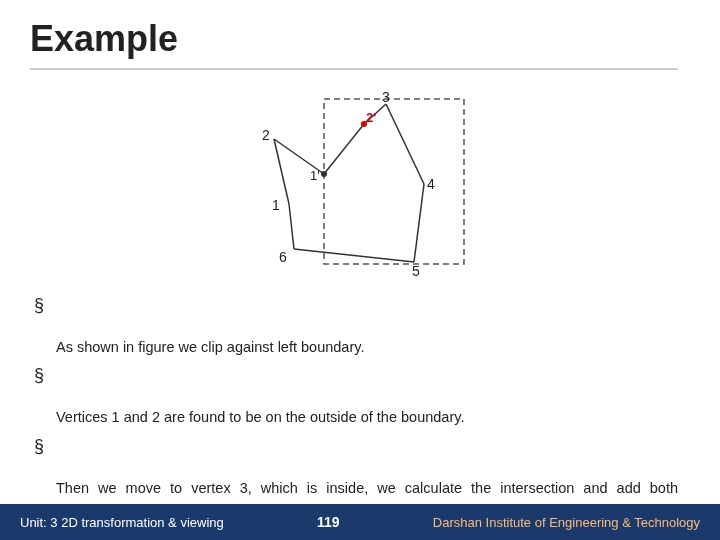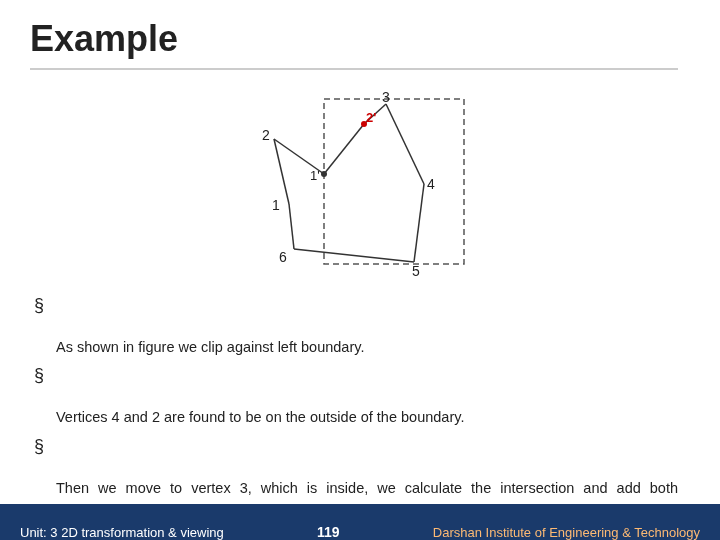--- a/index.html
+++ b/index.html
@@ -71,21 +71,21 @@
     }
 
     .footer {
       position: absolute;
       bottom: 0;
       left: 0;
       right: 0;
       height: 36px;
       background: #1a3a6b;
       display: flex;
-      align-items: flex-end;
+      align-items: center;
       justify-content: space-between;
       padding: 0 20px;
     }
 
     .footer-left {
       color: #fff;
       font-size: 13px;
     }
 
     .footer-center {
@@ -147,21 +147,21 @@
     </svg>
   </div>
 
   <div class="bullets">
     <div class="bullet-item">
       <span class="bullet-sym">§</span>
       <span class="bullet-text">As shown in figure we clip against left boundary.</span>
     </div>
     <div class="bullet-item">
       <span class="bullet-sym">§</span>
-      <span class="bullet-text">Vertices 4 and 2 are found to be on the outside of the boundary.</span>
+      <span class="bullet-text">Vertices 1 and 2 are found to be on the outside of the boundary.</span>
     </div>
     <div class="bullet-item">
       <span class="bullet-sym">§</span>
       <span class="bullet-text">Then we move to vertex 3, which is inside, we calculate the intersection and add both intersection point and vertex 3 to output list.</span>
     </div>
   </div>
 </div>
 
 <div class="footer">
   <span class="footer-left">Unit: 3 2D transformation &amp; viewing</span>

